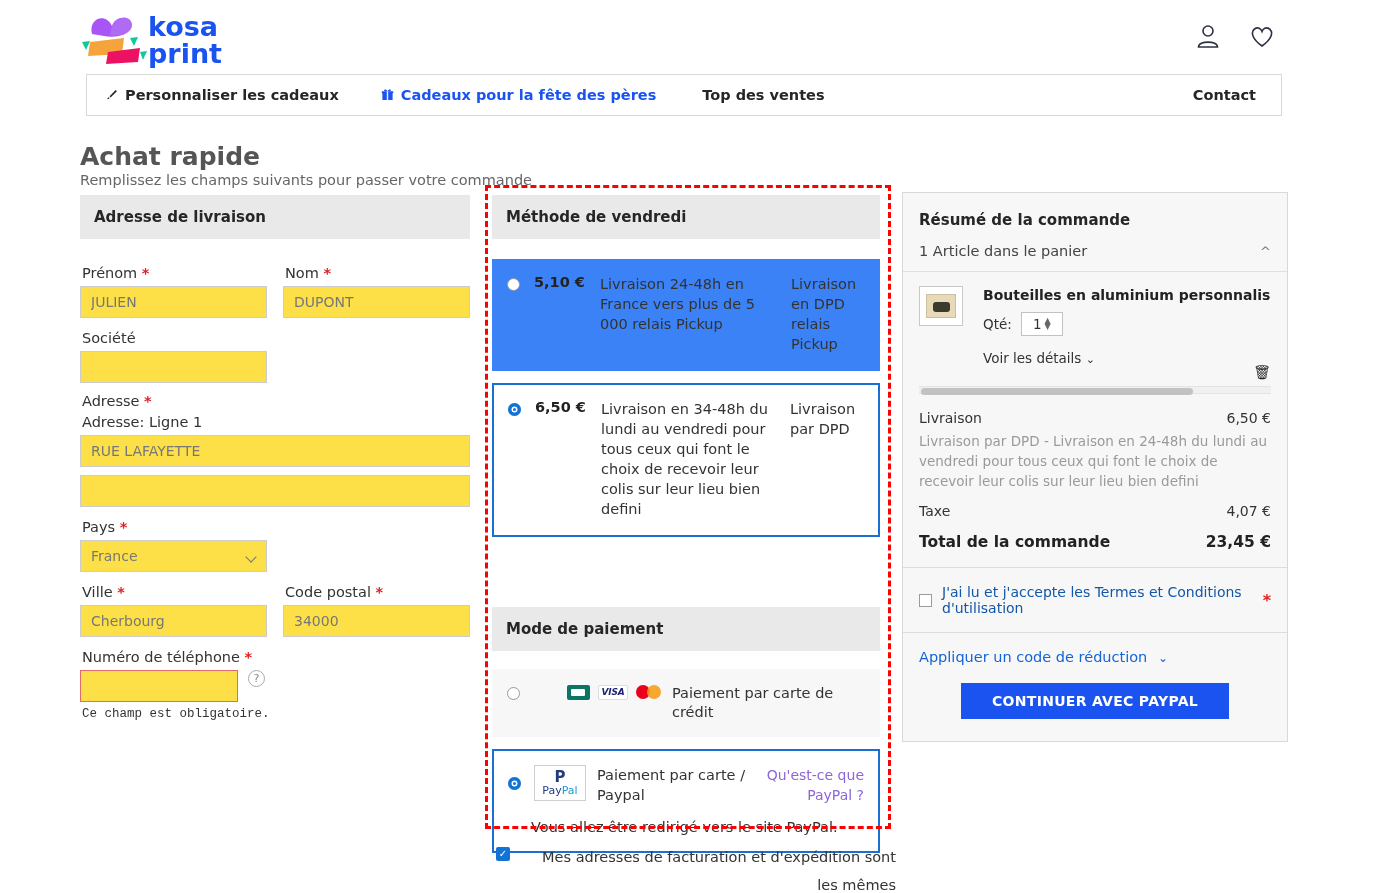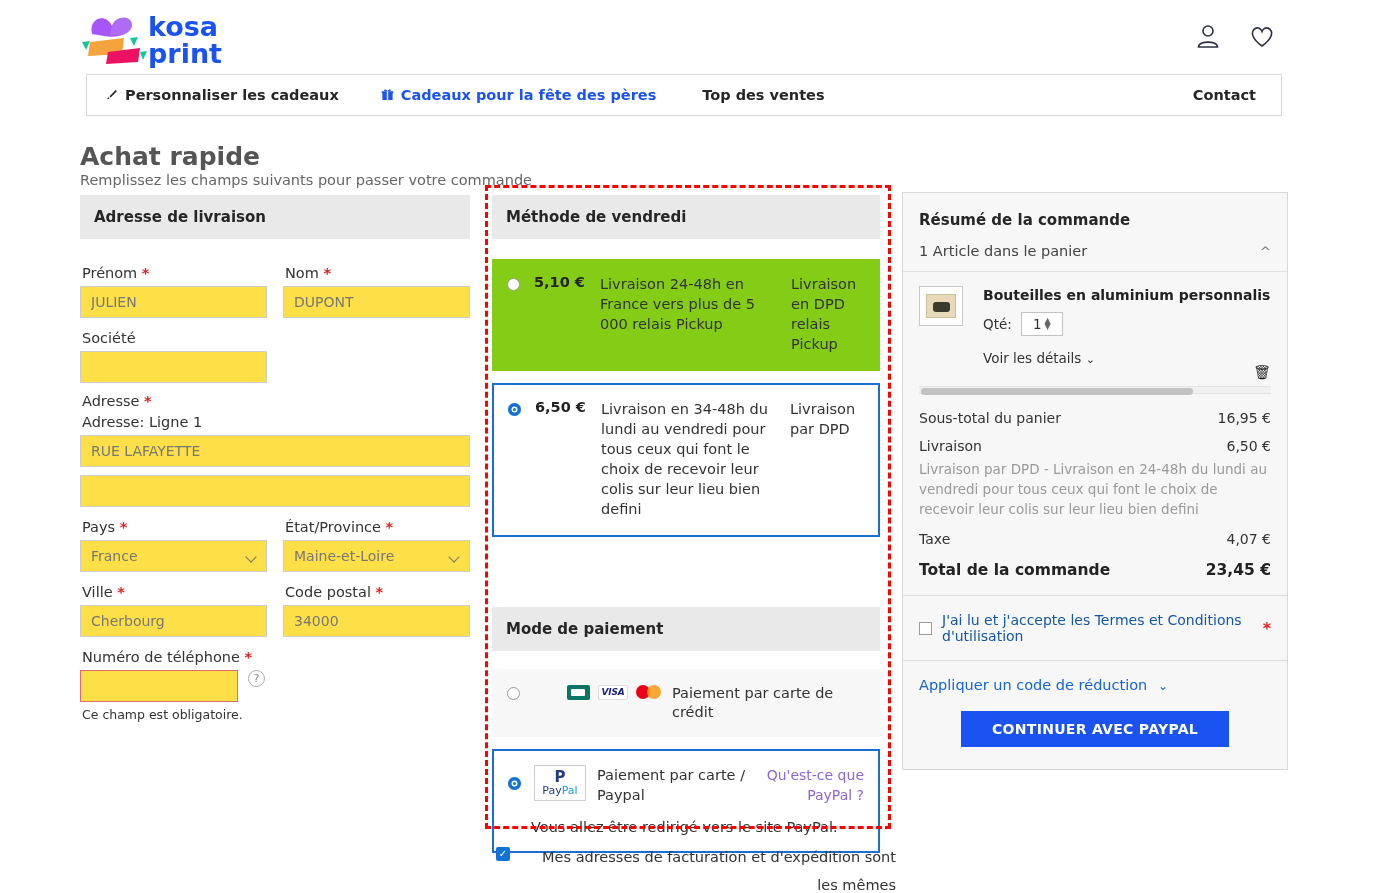--- a/index.html
+++ b/index.html
@@ -78,41 +78,41 @@
     padding: 0 10px; outline: none;
     font-family: "DejaVu Sans", "Liberation Sans", sans-serif;
   }
   .inp.err { border: 1px solid #e36a6a; width: 158px; }
   .sel-wrap { position: relative; }
   .sel-wrap:after {
     content: ""; position: absolute; right: 12px; top: 13px;
     width: 7px; height: 7px; border-right: 1.6px solid #777; border-bottom: 1.6px solid #777;
     transform: rotate(45deg); pointer-events: none;
   }
-  .errmsg { font-size: 12.5px; color: #333; margin-top: 5px; margin-left: 2px; }
+  .errmsg { font-size: 12.5px; color: #333; margin-top: 5px; margin-left: 2px; font-family: Liberation Mono, monospace; }
   .qmark {
     display: inline-flex; align-items: center; justify-content: center;
     width: 17px; height: 17px; border: 1.4px solid #aaa; border-radius: 50%;
     color: #888; font-size: 11px; margin-left: 10px; vertical-align: 8px;
     cursor: pointer;
   }
   .phone-row { display: flex; align-items: flex-start; }
 
   
   .annot {
     position: absolute; left: 485px; top: 185px;
     width: 406px; height: 644px;
     border: 3px dashed #ff0000;
     pointer-events: none; z-index: 40;
   }
 
   
   .opt {
     display: flex; padding: 14px 14px 16px 14px;
-    background: #84cc16; border: 1px solid transparent;
+    background: #3b82f6; border: 1px solid transparent;
   }
   .opt.sel { background: #ffffff; border: 2px solid #1a6fd4; }
   .radio {
     width: 13px; height: 13px; border-radius: 50%;
     border: 1.5px solid #999; background: #fff;
     flex: 0 0 13px; margin-top: 4px; cursor: pointer;
   }
   .radio.on {
     border: none; background: #1273d4;
     box-shadow: inset 0 0 0 3.5px #1273d4, inset 0 0 0 5px #fff;
@@ -344,29 +344,20 @@
       </div>
 
       <div class="row">
         <div class="fld half">
           <label class="lbl">
             <span>Pays</span>
             <span class="req">*</span>
           </label>
           <div class="sel-wrap">
             <input class="inp" type="text" readonly="" value="France" style="">
-          </div>
-        </div>
-        <div class="fld half">
-          <label class="lbl">
-            <span>État/Province</span>
-            <span class="req">*</span>
-          </label>
-          <div class="sel-wrap">
-            <input class="inp" type="text" readonly="" value="Maine-et-Loire" style="">
           </div>
         </div>
       </div>
 
       <div class="row">
         <div class="fld half">
           <label class="lbl">
             <span>Ville</span>
             <span class="req">*</span>
           </label>
@@ -486,24 +477,20 @@
       <div class="trash-row">
         <span class="trash">🗑</span>
       </div>
 
       <div class="hscroll">
         <span class="thumbbar"></span>
       </div>
 
       <div class="sum-lines">
         <div class="sline">
-          <span>Sous-total du panier</span>
-          <span class="v">16,95 €</span>
-        </div>
-        <div class="sline">
           <span>Livraison</span>
           <span class="v">6,50 €</span>
         </div>
         <div class="ship-note">Livraison par DPD - Livraison en 24-48h du lundi au vendredi pour tous ceux qui font le choix de recevoir leur colis sur leur lieu bien defini</div>
         <div class="sline">
           <span>Taxe</span>
           <span class="v">4,07 €</span>
         </div>
         <div class="total">
           <span>Total de la commande</span>

